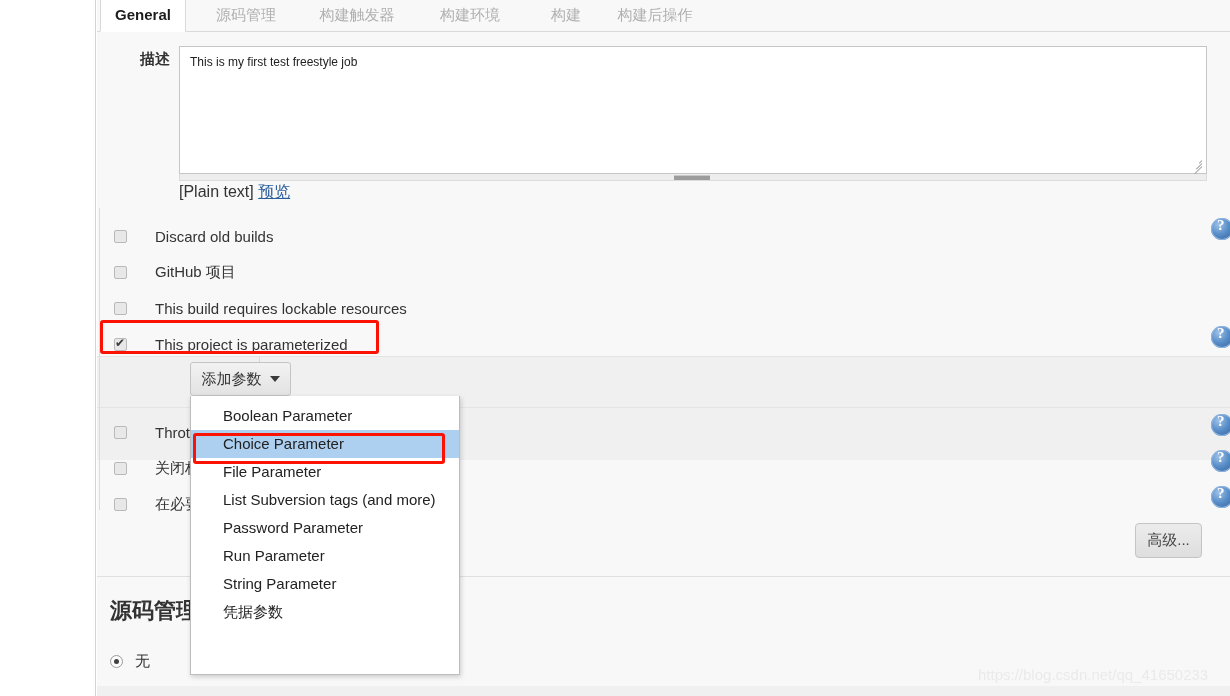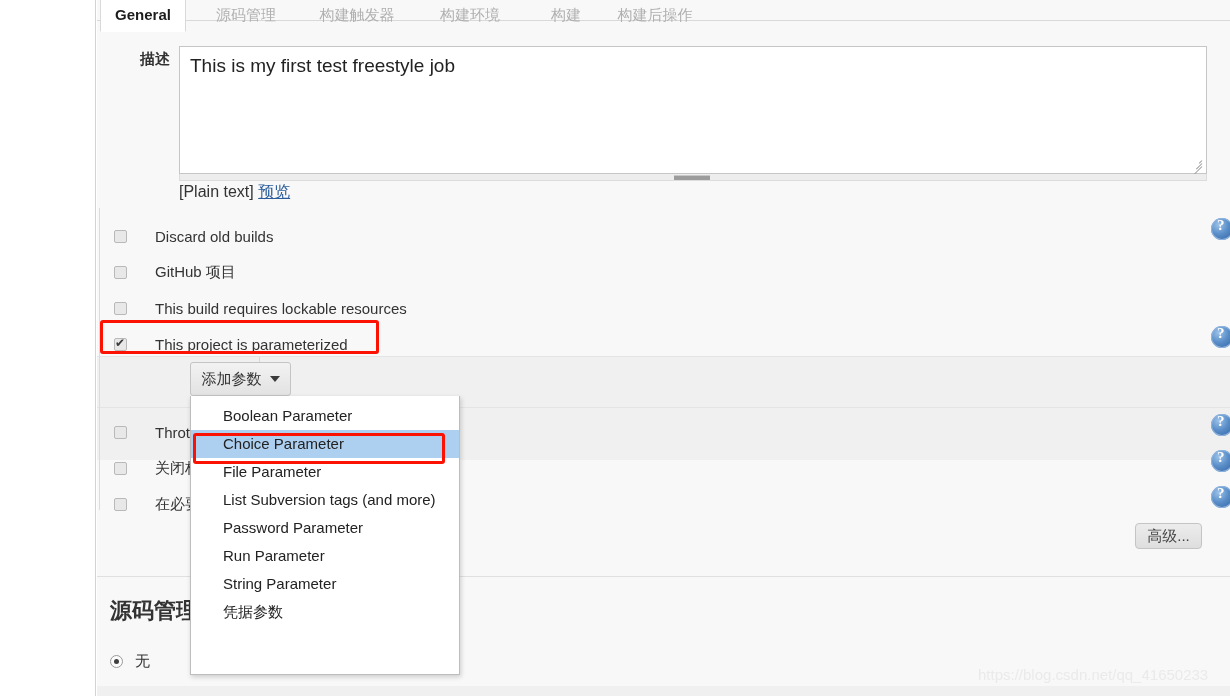--- a/index.html
+++ b/index.html
@@ -39,21 +39,21 @@
     position: absolute;
     left: 97px; top: 0;
     width: 1133px; height: 696px;
     background: #f8f8f8;
   }
 
   
   .tabbar {
     position: absolute;
     left: 97px; top: 0;
-    width: 1133px; height: 21px;
+    width: 1133px; height: 32px;
     background: #f8f8f8;
     border-bottom: 1px solid #d9d9d9;
     box-sizing: border-box;
   }
   .tab {
     position: absolute;
     top: 0;
     height: 32px;
     line-height: 30px;
     font-size: 15px;
@@ -82,21 +82,21 @@
     font-weight: bold;
   }
   .desc-box {
     position: absolute;
     left: 179px; top: 46px;
     width: 1028px; height: 128px;
     background: #ffffff;
     border: 1px solid #c6c6c6;
     box-sizing: border-box;
     padding: 8px 10px;
-    font-size: 19px;
+    font-size: 12px;
     color: #222;
     overflow: hidden;
     resize: none;
   }
   .desc-grip {
     position: absolute;
     left: 1188px; top: 155px;
     width: 14px; height: 14px;
     pointer-events: none;
   }
@@ -272,21 +272,21 @@
     box-sizing: border-box;
   }
   .menu-item.selected {
     background: #aed0f0;
   }
 
   
   .advanced-btn {
     position: absolute;
     left: 1135px; top: 523px;
-    width: 67px; height: 26px;
+    width: 67px; height: 35px;
     background: linear-gradient(#ececec, #dedede);
     border: 1px solid #c4c4c4;
     border-radius: 4px;
     box-sizing: border-box;
     font-size: 15px;
     color: #444;
     display: flex;
     align-items: center;
     justify-content: center;
     text-align: right;

